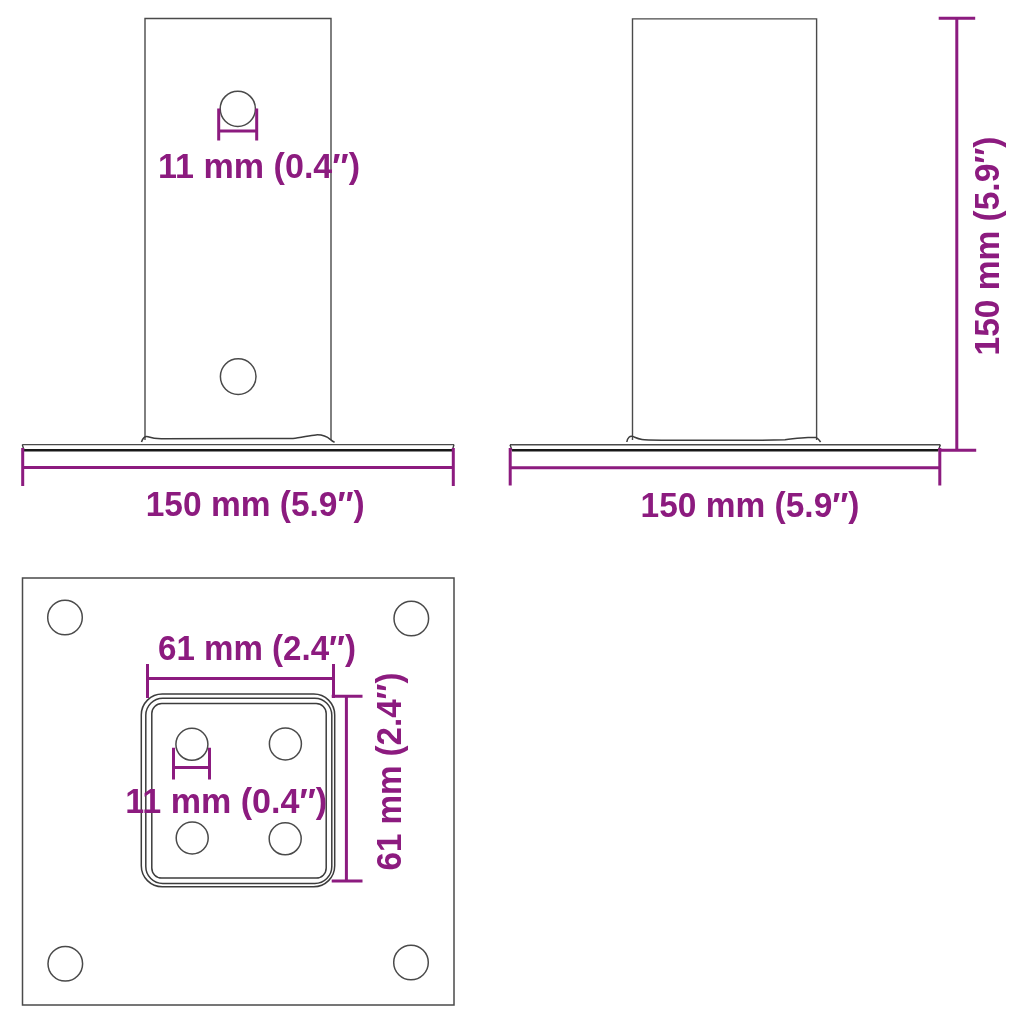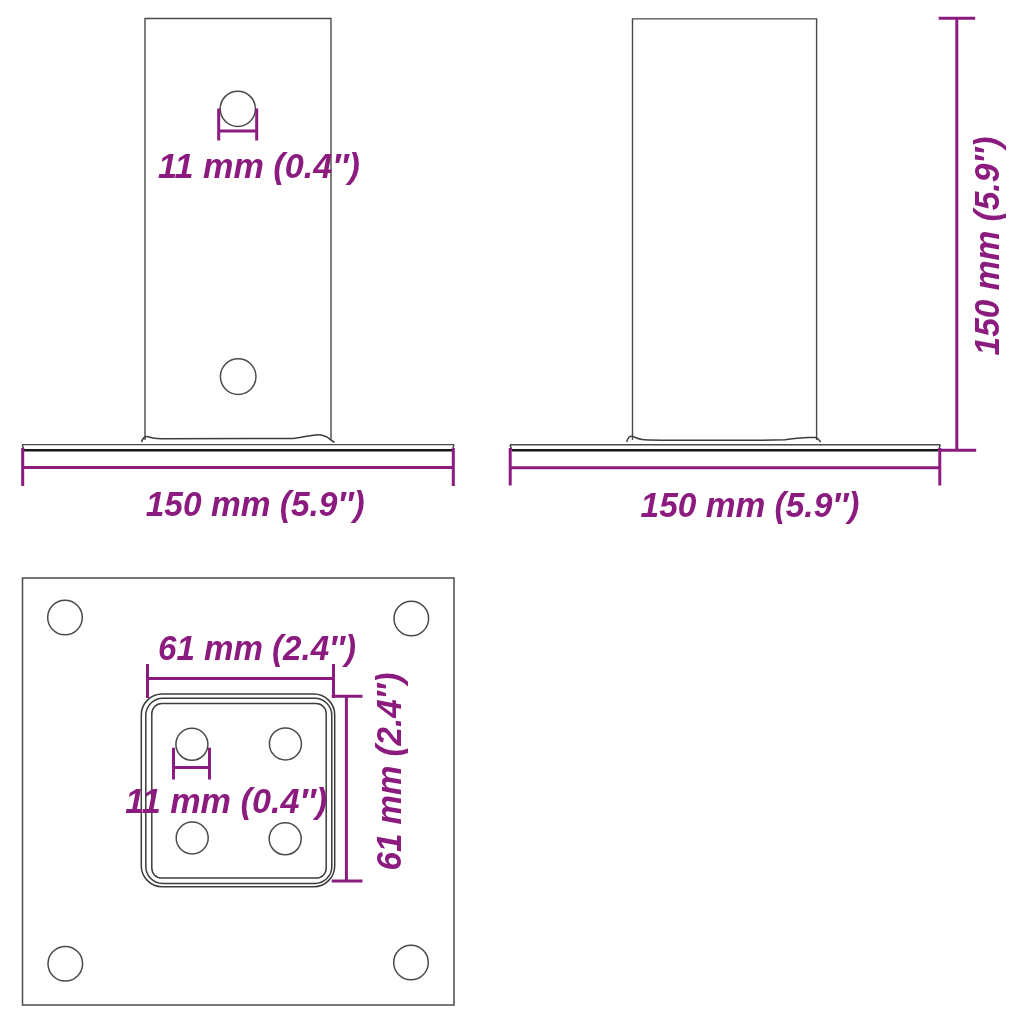--- a/index.html
+++ b/index.html
@@ -1,16 +1,16 @@
 <!DOCTYPE html>
 <html><head>
 <meta charset="utf-8">
 <style>
   html,body{margin:0;padding:0;background:#ffffff;}
-  .wrap{width:884px;height:1024px;background:#ffffff;font-style:italic;}
+  .wrap{width:884px;height:1024px;background:#ffffff;}
   text{font-family:"Liberation Sans",sans-serif;font-weight:bold;fill:#8c1b7f;}
 </style>
 </head>
 <body>
 <div class="wrap">
 <svg width="1024" height="1024" viewBox="0 0 1024 1024" xmlns="http://www.w3.org/2000/svg">
 
   <rect x="0" y="0" width="1024" height="1024" fill="#ffffff"></rect>
 
   <path d="M145,440 L145,18.5 L331,18.5 L331,440" fill="none" stroke="#4a4a4a" stroke-width="1.4"></path>

